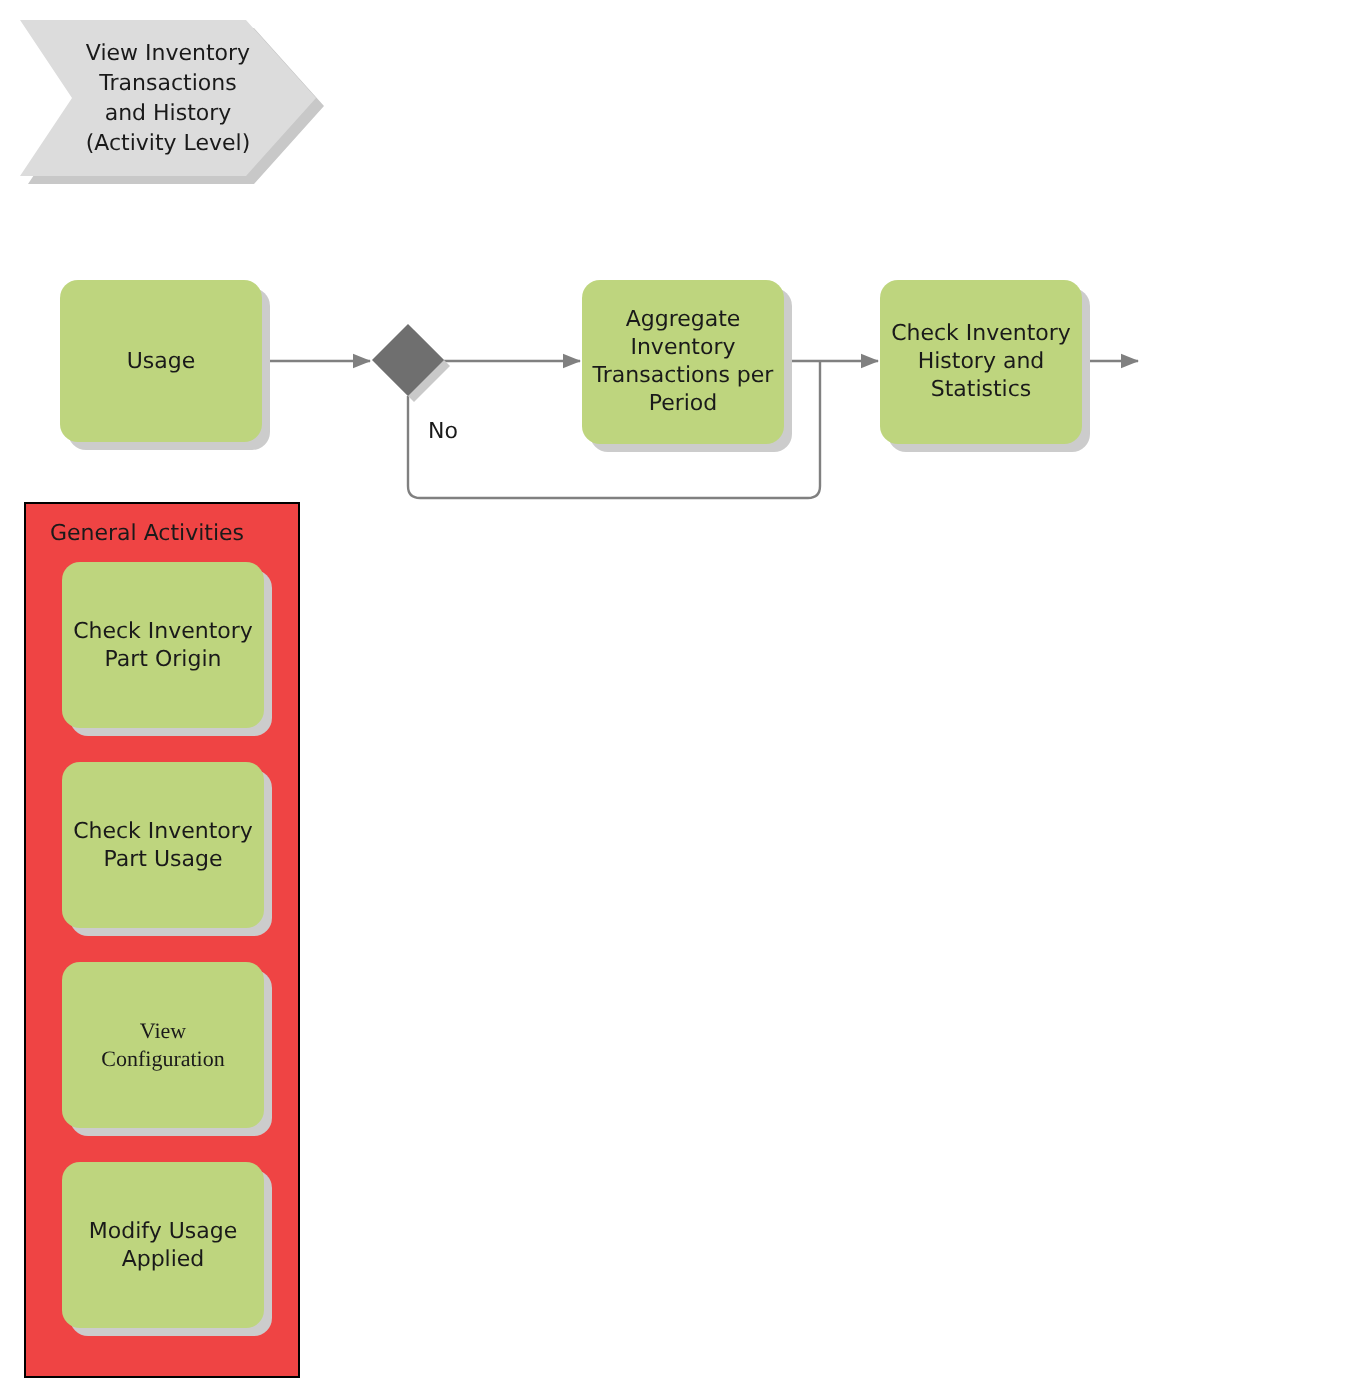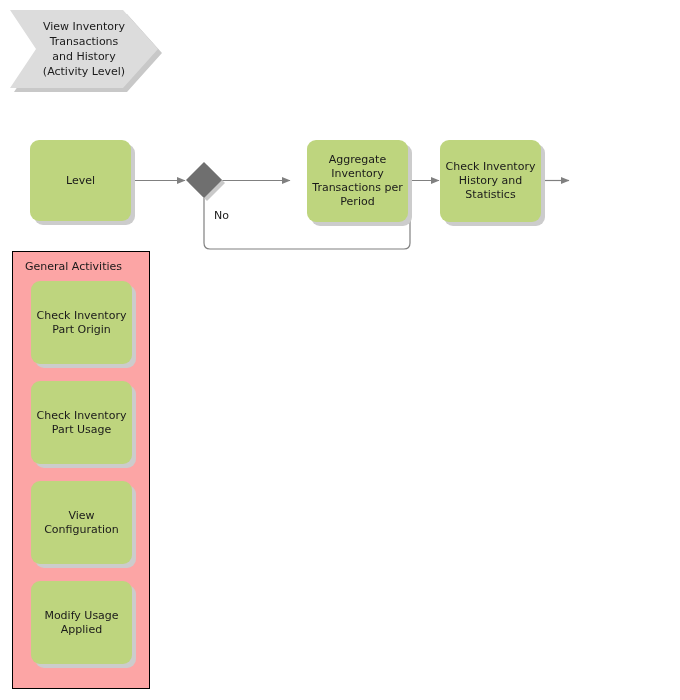--- a/index.html
+++ b/index.html
@@ -145,21 +145,21 @@
   }
 
   
   #general-activities-panel {
     left: 12px;
     top: 251px;
     width: 138px;
     height: 438px;
     border: 1px solid #000000;
     box-sizing: border-box;
-    background: #fca5a5;
+    background: #ef4444;
   }
   #general-activities-title {
     position: absolute;
     left: 12px;
     top: 8px;
     font-size: 11px;
     color: #1a1a1a;
   }
 
   svg#edges {
@@ -198,32 +198,32 @@
     <div class="chev-body"></div>
     <div class="chev-label">View Inventory
 Transactions
 and History
 (Activity Level)</div>
   </div>
 
   <div class="node abs" style="left:30px; top:140px; width:101px; height:81px;">
     <div class="node-shadow"></div>
     <div class="node-body"></div>
-    <div class="node-label">Level</div>
+    <div class="node-label">Usage</div>
   </div>
 
   <div id="gateway" class="abs">
     <div class="gw-shadow"></div>
     <div class="gw-body"></div>
   </div>
 
 
   <div id="edge-label-no" class="edge-label">No</div>
 
-  <div class="node abs" style="left:291px; top:140px; width:101px; height:82px;margin-left:16px;">
+  <div class="node abs" style="left:291px; top:140px; width:101px; height:82px;">
     <div class="node-shadow"></div>
     <div class="node-body"></div>
     <div class="node-label">Aggregate
 Inventory
 Transactions per
 Period</div>
   </div>
 
   <div class="node abs" style="left:440px; top:140px; width:101px; height:82px;">
     <div class="node-shadow"></div>
@@ -244,21 +244,21 @@
 Part Origin</div>
     </div>
 
     <div class="node" style="left:18px; top:129px; width:101px; height:83px;">
       <div class="node-shadow"></div>
       <div class="node-body"></div>
       <div class="node-label">Check Inventory
 Part Usage</div>
     </div>
 
-    <div class="node" style="left:18px; top:229px; width:101px; height:83px;">
+    <div class="node" style="left:18px; top:229px; width:101px; height:83px;font-family:Liberation Serif, serif;">
       <div class="node-shadow"></div>
       <div class="node-body"></div>
       <div class="node-label">View
 Configuration</div>
     </div>
 
     <div class="node" style="left:18px; top:329px; width:101px; height:83px;">
       <div class="node-shadow"></div>
       <div class="node-body"></div>
       <div class="node-label">Modify Usage

